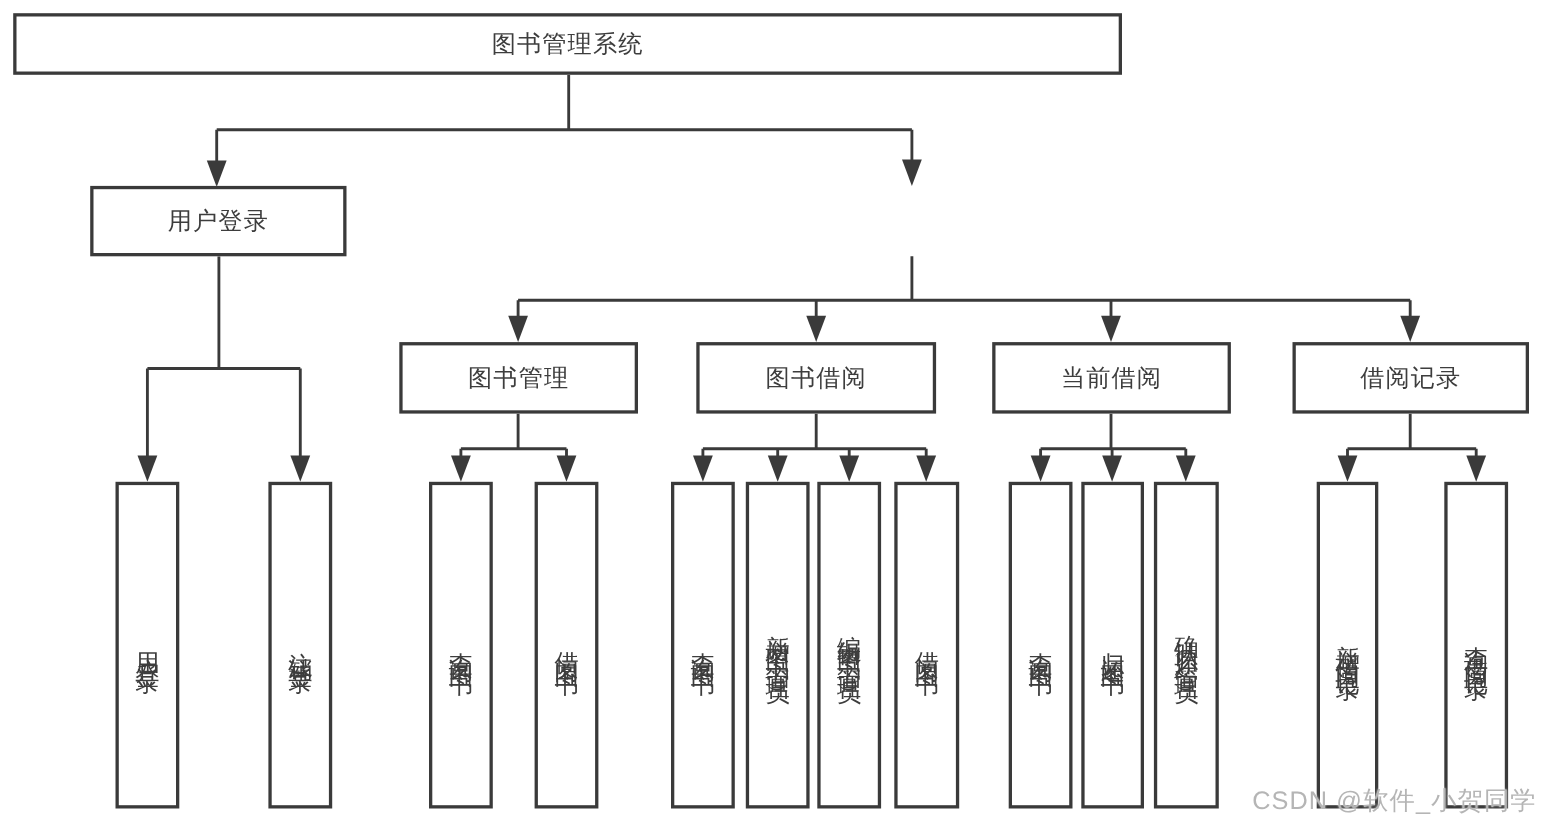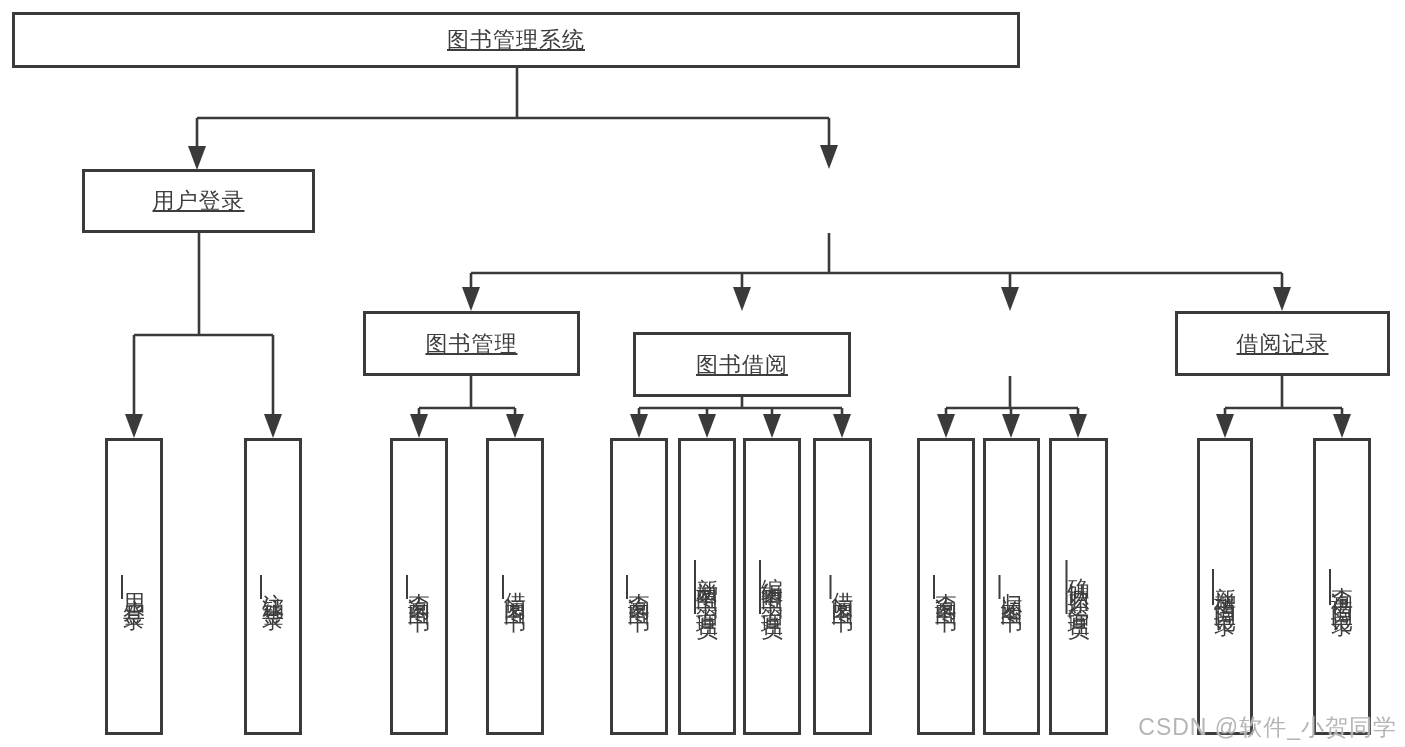--- a/index.html
+++ b/index.html
@@ -43,21 +43,20 @@
     background: var(--box-background);
     border: 3px solid var(--line);
     color: var(--text);
     display: flex;
     align-items: center;
     justify-content: center;
     font-size: 22px;
     letter-spacing: 1px;
     text-align: right;
     line-height: 1;
-    text-decoration: underline;
   }
   .leaf {
     top: 438px;
     height: 297px;
     width: 58px;
   }
   .leaf .vtext {
     writing-mode: vertical-rl;
     text-orientation: mixed;
     letter-spacing: 6px;
@@ -65,21 +64,21 @@
     line-height: 1;
     white-space: nowrap;
   }
   
   .n-root { left: 12px; top: 12px; width: 1008px; height: 56px; }
   
   .n-l2-0 { left: 82px;  top: 169px; width: 233px; height: 64px; }
   .n-l2-1 { left: 712px; top: 169px; width: 233px; height: 64px; }
   
   .n-l3-0 { left: 363px;  top: 311px; width: 217px; height: 65px; }
-  .n-l3-1 { left: 633px;  top: 311px; width: 218px; height: 65px; margin-top: 21px; }
+  .n-l3-1 { left: 633px;  top: 311px; width: 218px; height: 65px; }
   .n-l3-2 { left: 902px;  top: 311px; width: 217px; height: 65px; }
   .n-l3-3 { left: 1175px; top: 311px; width: 215px; height: 65px; }
   
   .n-leaf-0  { left: 105px; }
   .n-leaf-1  { left: 244px; }
   .n-leaf-2  { left: 390px; }
   .n-leaf-3  { left: 486px; }
   .n-leaf-4  { left: 610px; }
   .n-leaf-5  { left: 678px; }
   .n-leaf-6  { left: 743px; }
@@ -140,20 +139,21 @@
     <polygon points="1216,414 1234,414 1225,438"></polygon>
     <polygon points="1333,414 1351,414 1342,438"></polygon>
   </svg>
 
   <div class="node n-root">图书管理系统</div>
 
   <div class="node n-l2-0">用户登录</div>
 
   <div class="node n-l3-0">图书管理</div>
   <div class="node n-l3-1">图书借阅</div>
+  <div class="node n-l3-2">当前借阅</div>
   <div class="node n-l3-3">借阅记录</div>
 
   <div class="node leaf n-leaf-0">
       <span class="vtext">用户登录</span>
     </div>
   <div class="node leaf n-leaf-1">
       <span class="vtext">注销登录</span>
     </div>
   <div class="node leaf n-leaf-2">
       <span class="vtext">查询图书</span>

